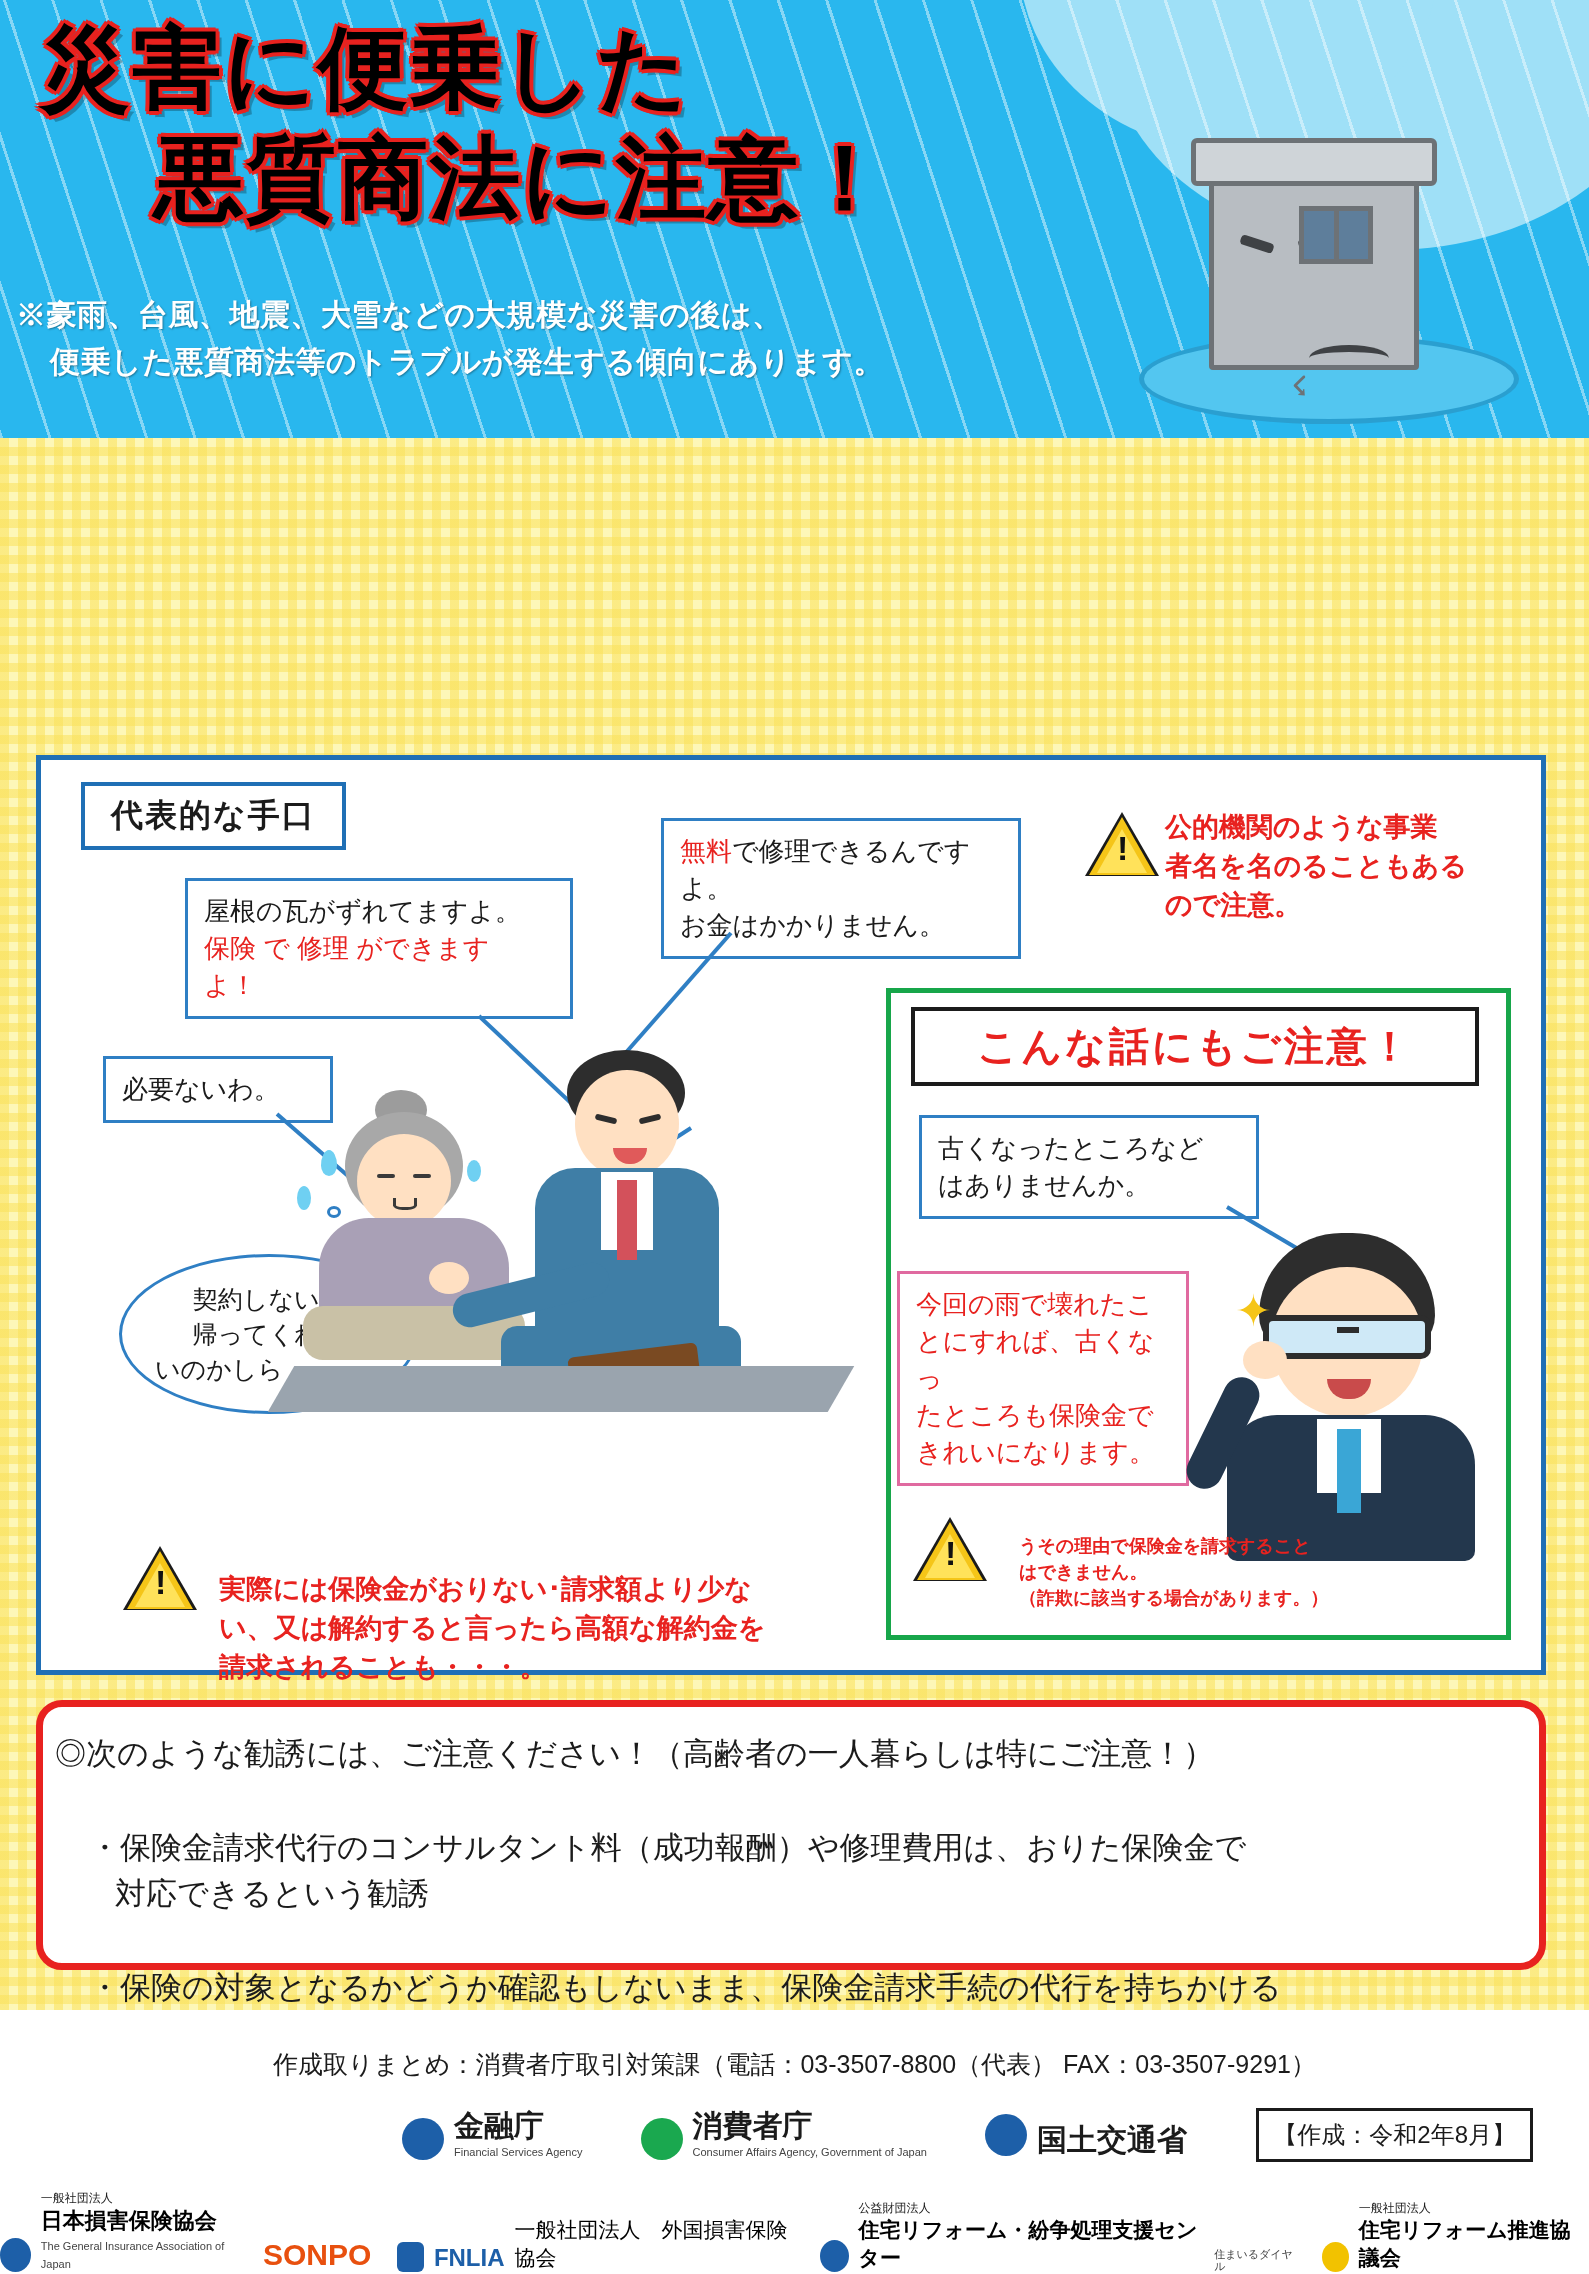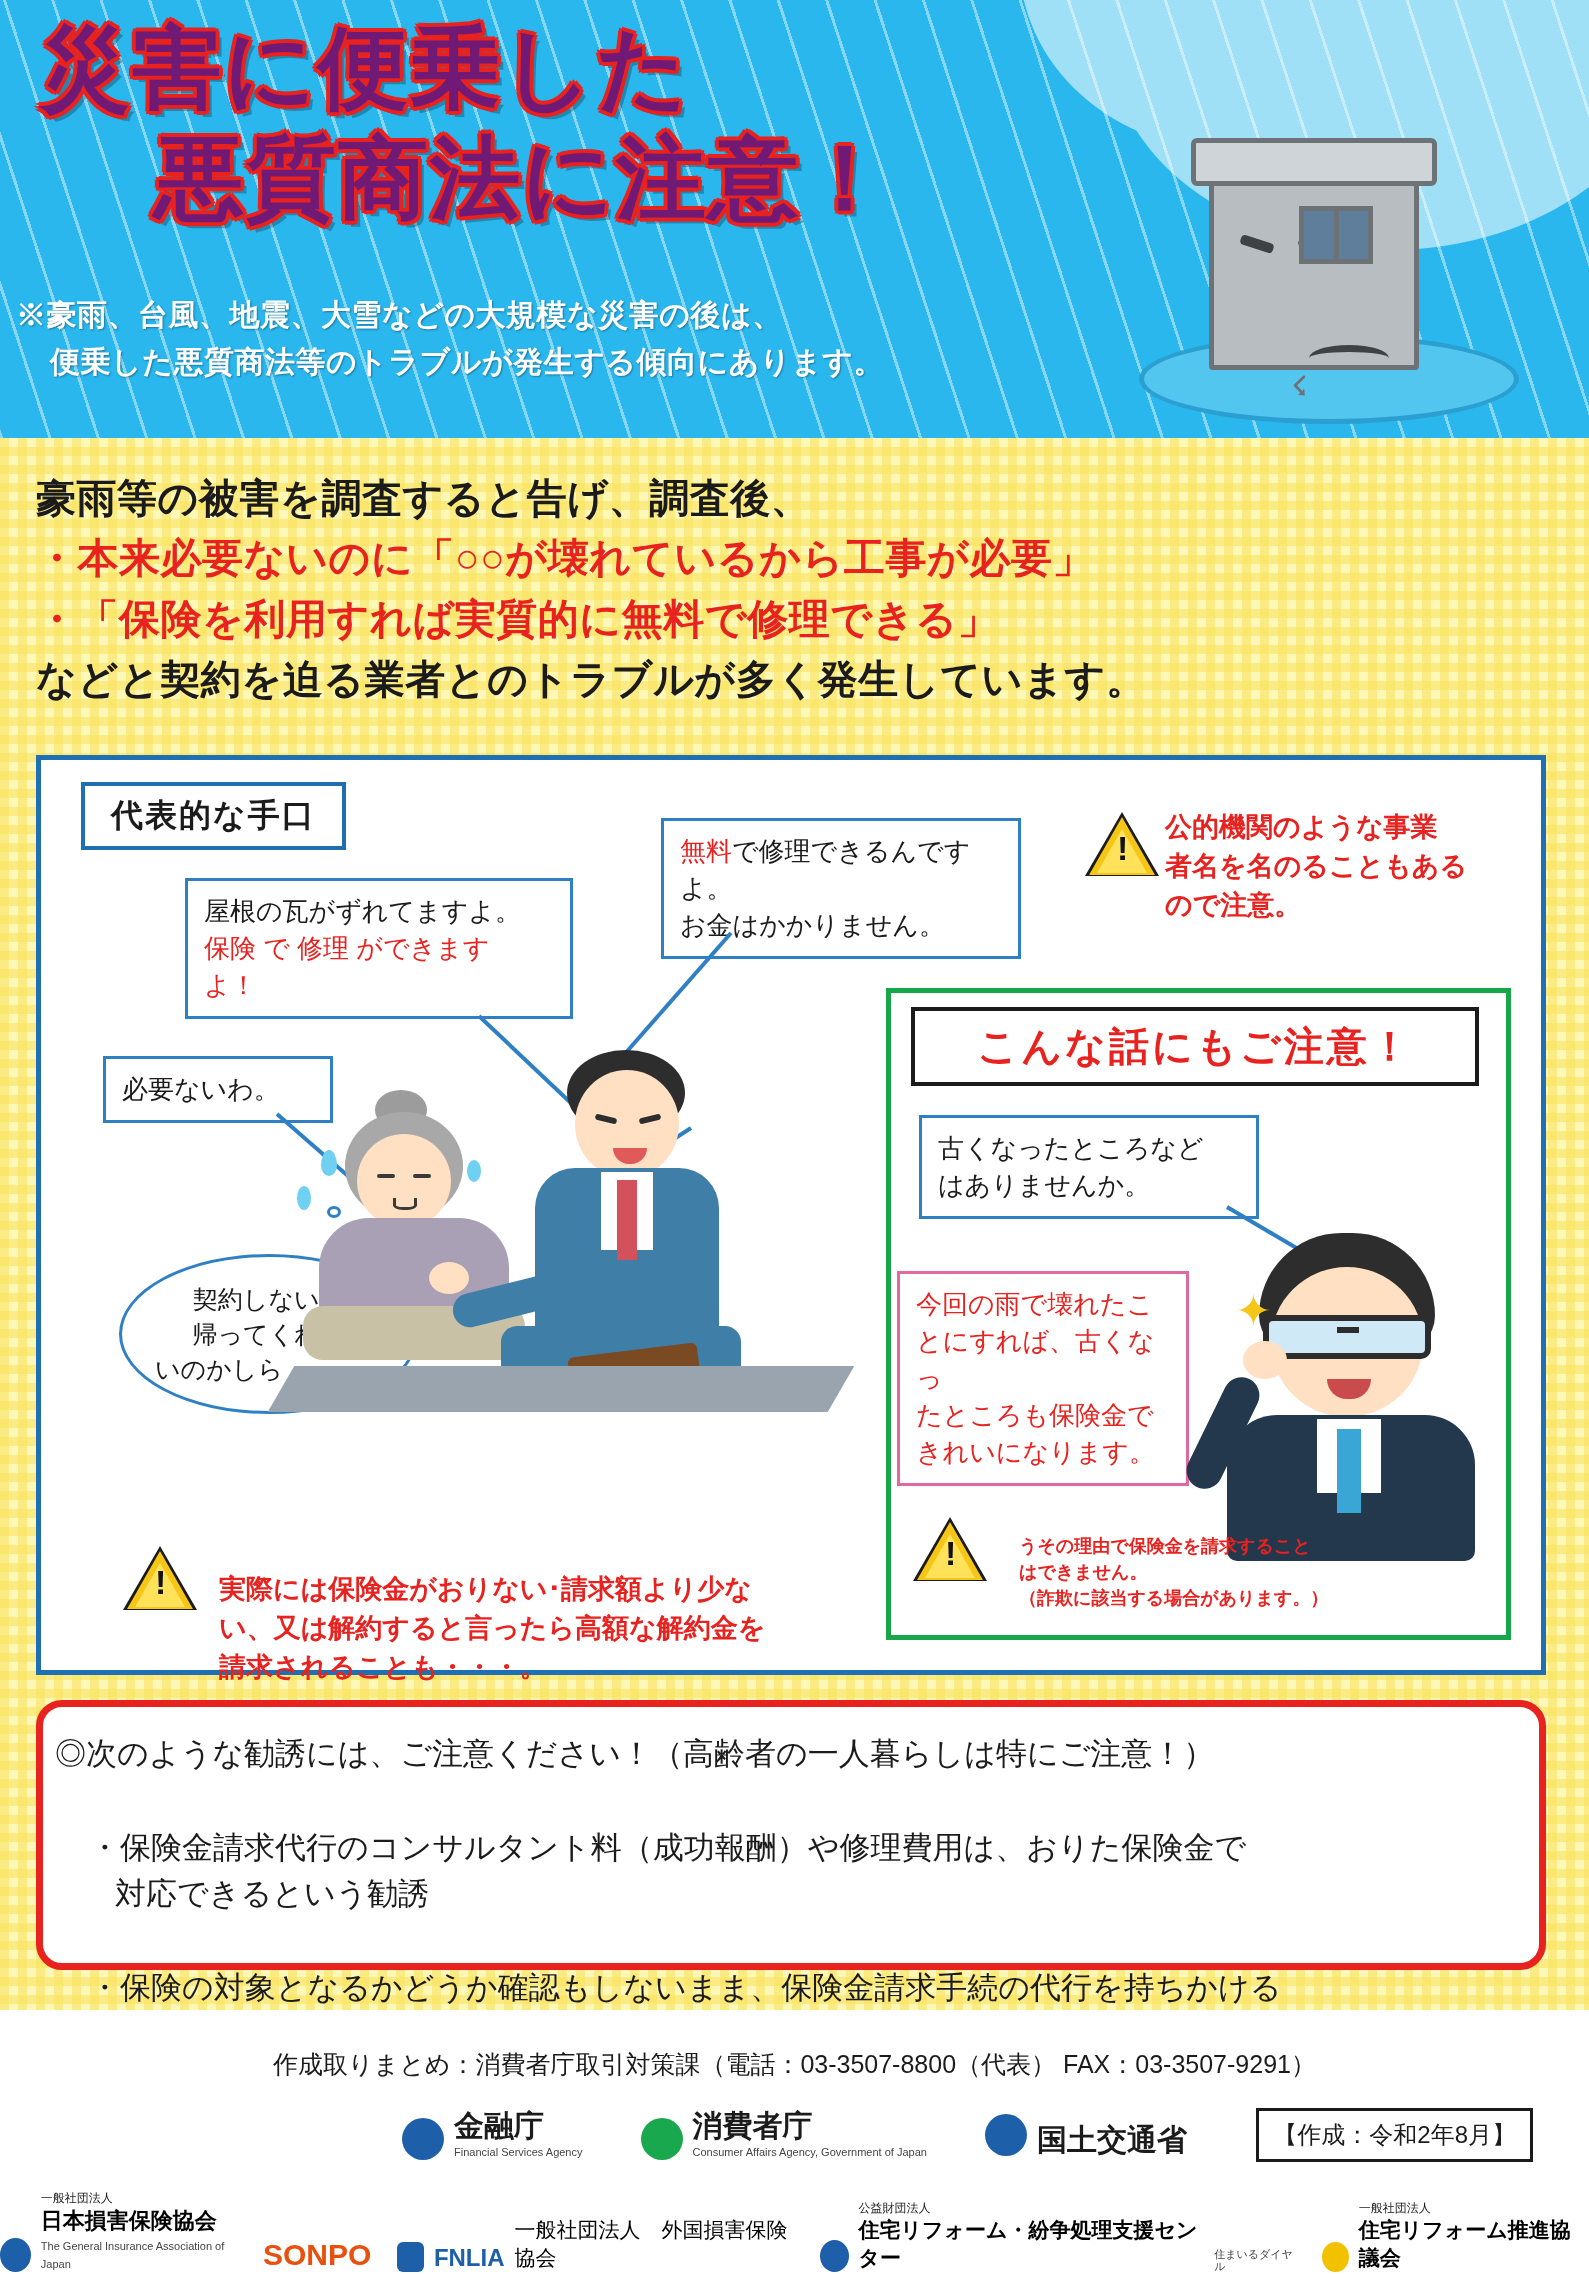--- a/index.html
+++ b/index.html
@@ -56,21 +56,21 @@
   .title-wrap {
     position: absolute;
     left: 34px; top: 14px;
     width: 1030px;
   }
   .title-line {
     font-size: 90px;
     font-weight: bold;
     letter-spacing: 2px;
     line-height: 1.22;
-    color: #701a75;
+    color: #000000;
     -webkit-text-stroke: 0px;
     text-shadow:
       4px 0 0 #e8221f, -4px 0 0 #e8221f, 0 4px 0 #e8221f, 0 -4px 0 #e8221f,
       3px 3px 0 #e8221f, -3px 3px 0 #e8221f, 3px -3px 0 #e8221f, -3px -3px 0 #e8221f,
       6px 6px 0 rgba(0,0,0,.25);
   }
   .title-line.l1 { text-align: left; padding-left: 6px; }
   .title-line.l2 { text-align: left; padding-left: 120px; }
   .subnote {
     position: absolute;
@@ -384,26 +384,20 @@
       <div class="title-line l1">災害に便乗した</div>
       <div class="title-line l2">悪質商法に注意！</div>
     </div>
 
     <div class="subnote">
       <span>※豪雨、台風、地震、大雪などの大規模な災害の後は、</span>
       <span class="ln2">便乗した悪質商法等のトラブルが発生する傾向にあります。</span>
     </div>
   </div>
 
-  <div class="lead">
-    <div class="l-black">豪雨等の被害を調査すると告げ、調査後、</div>
-    <div class="l-red">・本来必要ないのに「○○が壊れているから工事が必要」</div>
-    <div class="l-red">・「保険を利用すれば実質的に無料で修理できる」</div>
-    <div class="l-black">などと契約を迫る業者とのトラブルが多く発生しています。</div>
-  </div>
 
   <div class="panel">
 
     <div class="tag-box">代表的な手口</div>
 
     <div class="bubble" style="left:144px; top:118px; width:388px;">
       <div>屋根の瓦がずれてますよ。</div>
       <div class="red">保険 で 修理 ができます</div>
       <div class="red">よ！</div>
     </div>

